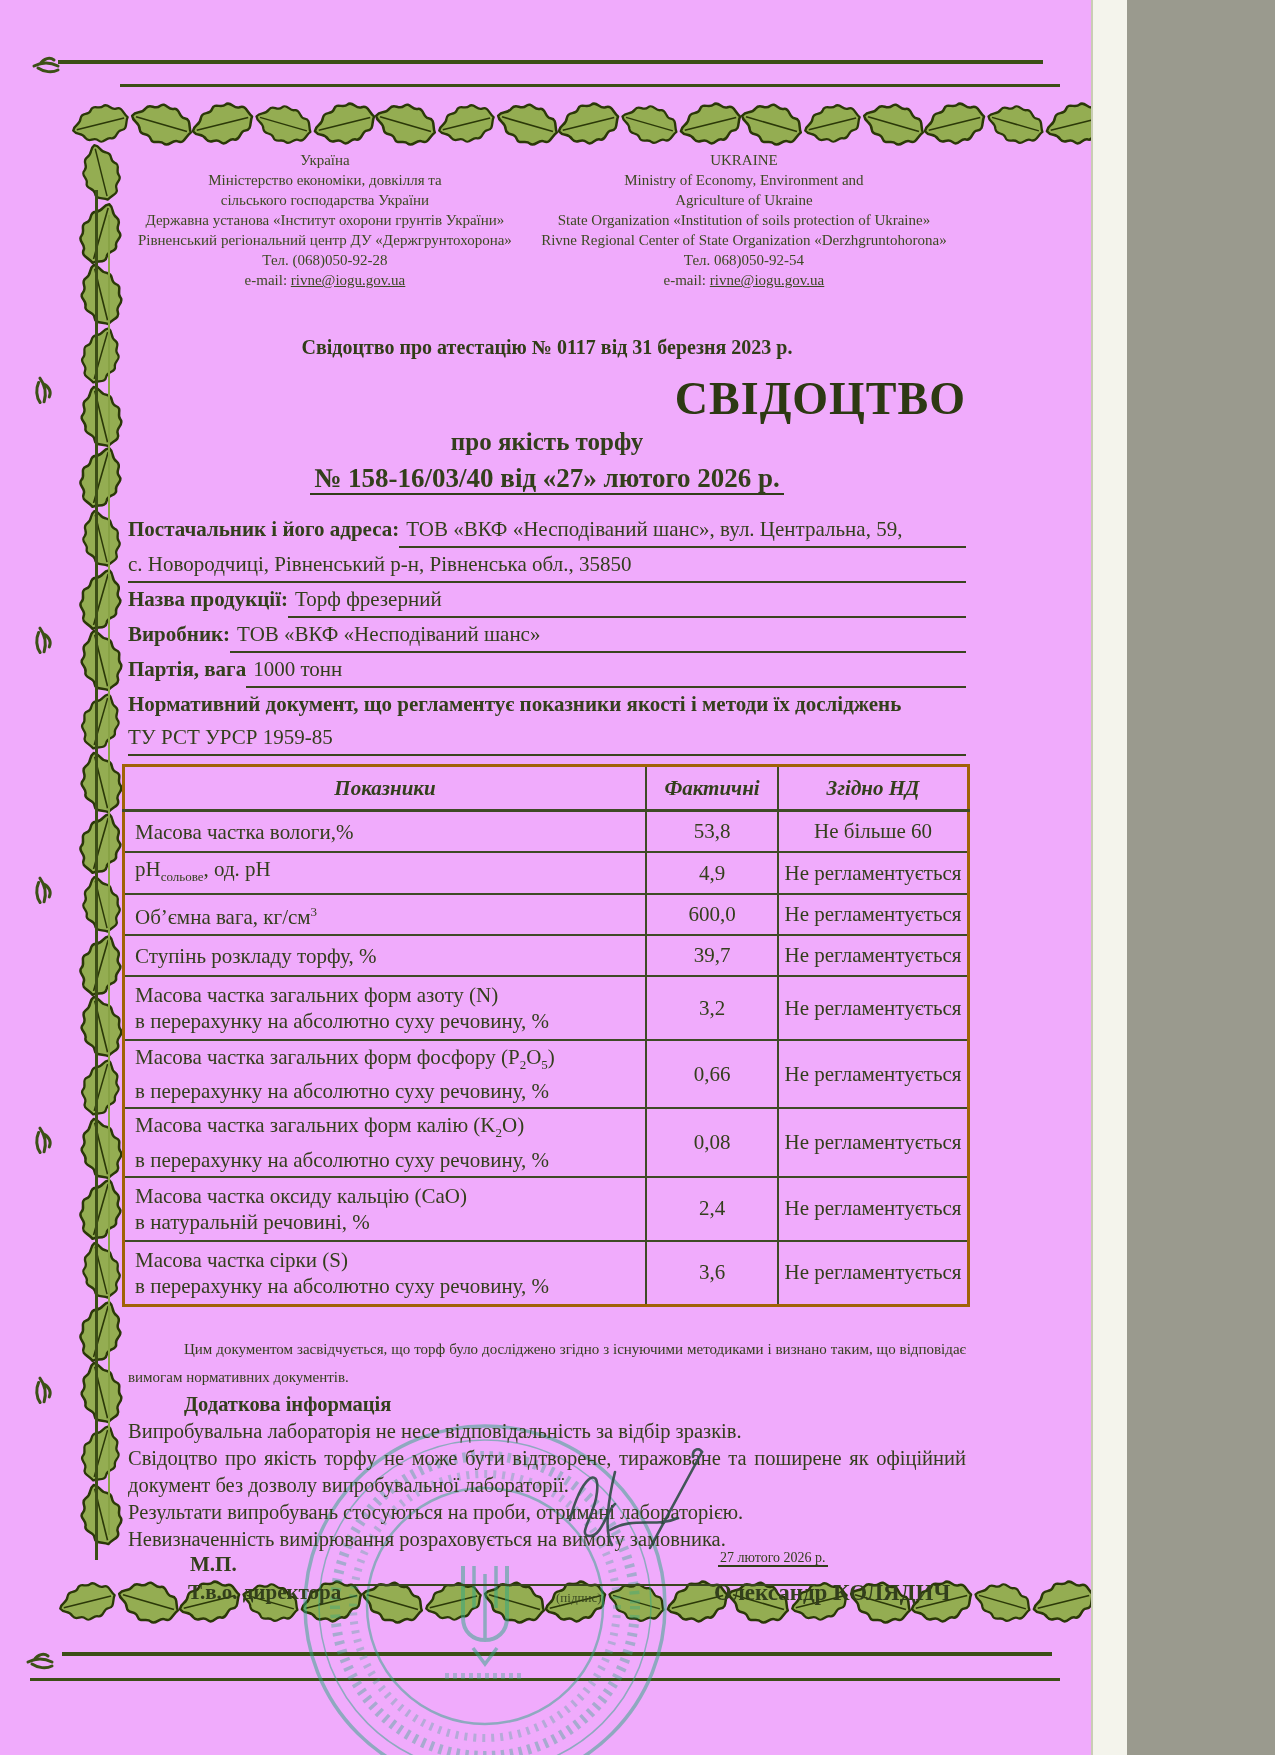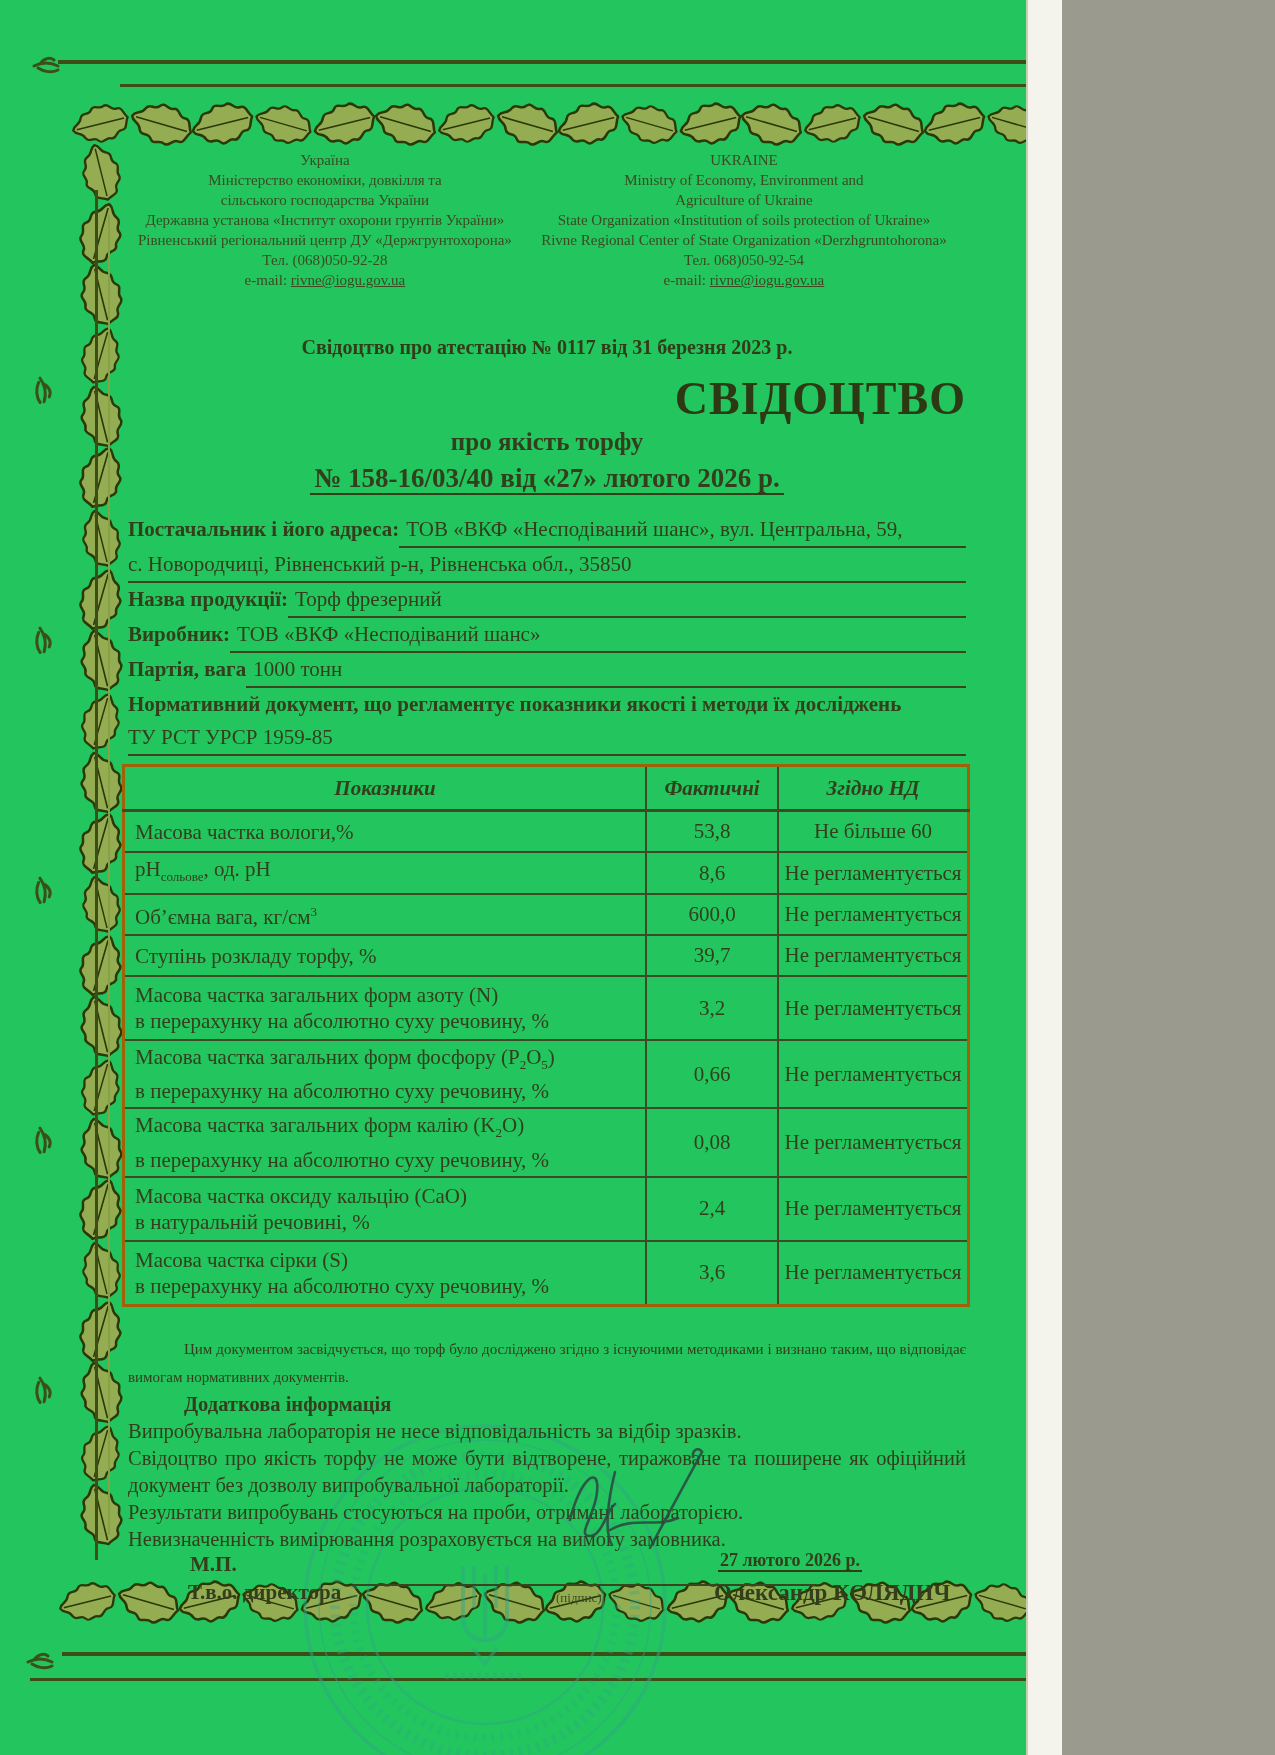--- a/index.html
+++ b/index.html
@@ -1,21 +1,20 @@
 <!DOCTYPE html>
 <html><head>
 <meta charset="utf-8">
 <style>
   html,body{margin:0;padding:0;background:#9a9a8e;}
   .paper{
-    position:relative; width:1038px; height:1755px; overflow:hidden;
-    background:#22c55e;
+    position:relative; width:1127px; height:1755px; overflow:hidden;
+    background:#f0abfc;
     font-family:"Liberation Serif","DejaVu Serif",serif;
     color:#333f1c;
-    padding-left:24px;
   }
   .scan-edge{position:absolute; right:0; top:0; width:34px; height:100%;
     background:#f4f4ec; border-left:2px solid #c9cdb4; z-index:6;}
   
   svg.band{position:absolute; overflow:visible; z-index:1;}
   .rule{position:absolute; background:#3c4e16; z-index:1;}
   .rule.light{background:#87a244;}
   svg.sprig{position:absolute; overflow:visible; z-index:1;}
   
   .stamp{position:absolute; left:295px; top:1408px; z-index:2; pointer-events:none;}
@@ -59,21 +58,21 @@
   .notes{font-size:20.5px;}
   .notes .line{line-height:27px; text-align:justify;}
   
   .sigblock{position:absolute; left:128px; top:1550px; width:838px; height:100px; z-index:3;
     font-size:21px;}
   .mp{position:absolute; left:62px; top:2px; font-weight:bold;}
   .pos{position:absolute; left:60px; top:30px; font-weight:bold;}
   .sigline{position:absolute; left:225px; top:8px; width:462px; height:26px;
     border-bottom:2px solid #3a451f;}
   .sigcap{position:absolute; left:428px; top:40px; font-size:13px; color:#3c4a22;}
-  .sigdate{position:absolute; left:590px; top:0px; font-weight:bold; font-size:18px;}
+  .sigdate{position:absolute; left:590px; top:0px; font-weight:normal; font-size:14px;}
   .sigdate span{border-bottom:2.5px solid #313d18; padding:0 2px;}
   .signame{position:absolute; left:586px; top:30px; font-weight:bold; font-size:23px;}
 </style>
 </head>
 <body>
 
 <div class="paper">
 
   <svg width="0" height="0" style="position:absolute" aria-hidden="true">
     <defs>
@@ -304,21 +303,21 @@
         </tr>
       </thead>
       <tbody>
           <tr class="single">
             <td class="c-name">Масова частка вологи,%</td>
             <td class="c-fact">53,8</td>
             <td class="c-norm">Не більше 60</td>
           </tr>
           <tr class="single">
             <td class="c-name">pH<sub>сольове</sub>, од. pH</td>
-            <td class="c-fact">8,6</td>
+            <td class="c-fact">4,9</td>
             <td class="c-norm">Не регламентується</td>
           </tr>
           <tr class="single">
             <td class="c-name">Об’ємна вага, кг/см<sup>3</sup></td>
             <td class="c-fact">600,0</td>
             <td class="c-norm">Не регламентується</td>
           </tr>
           <tr class="single">
             <td class="c-name">Ступінь розкладу торфу, %</td>
             <td class="c-fact">39,7</td>

